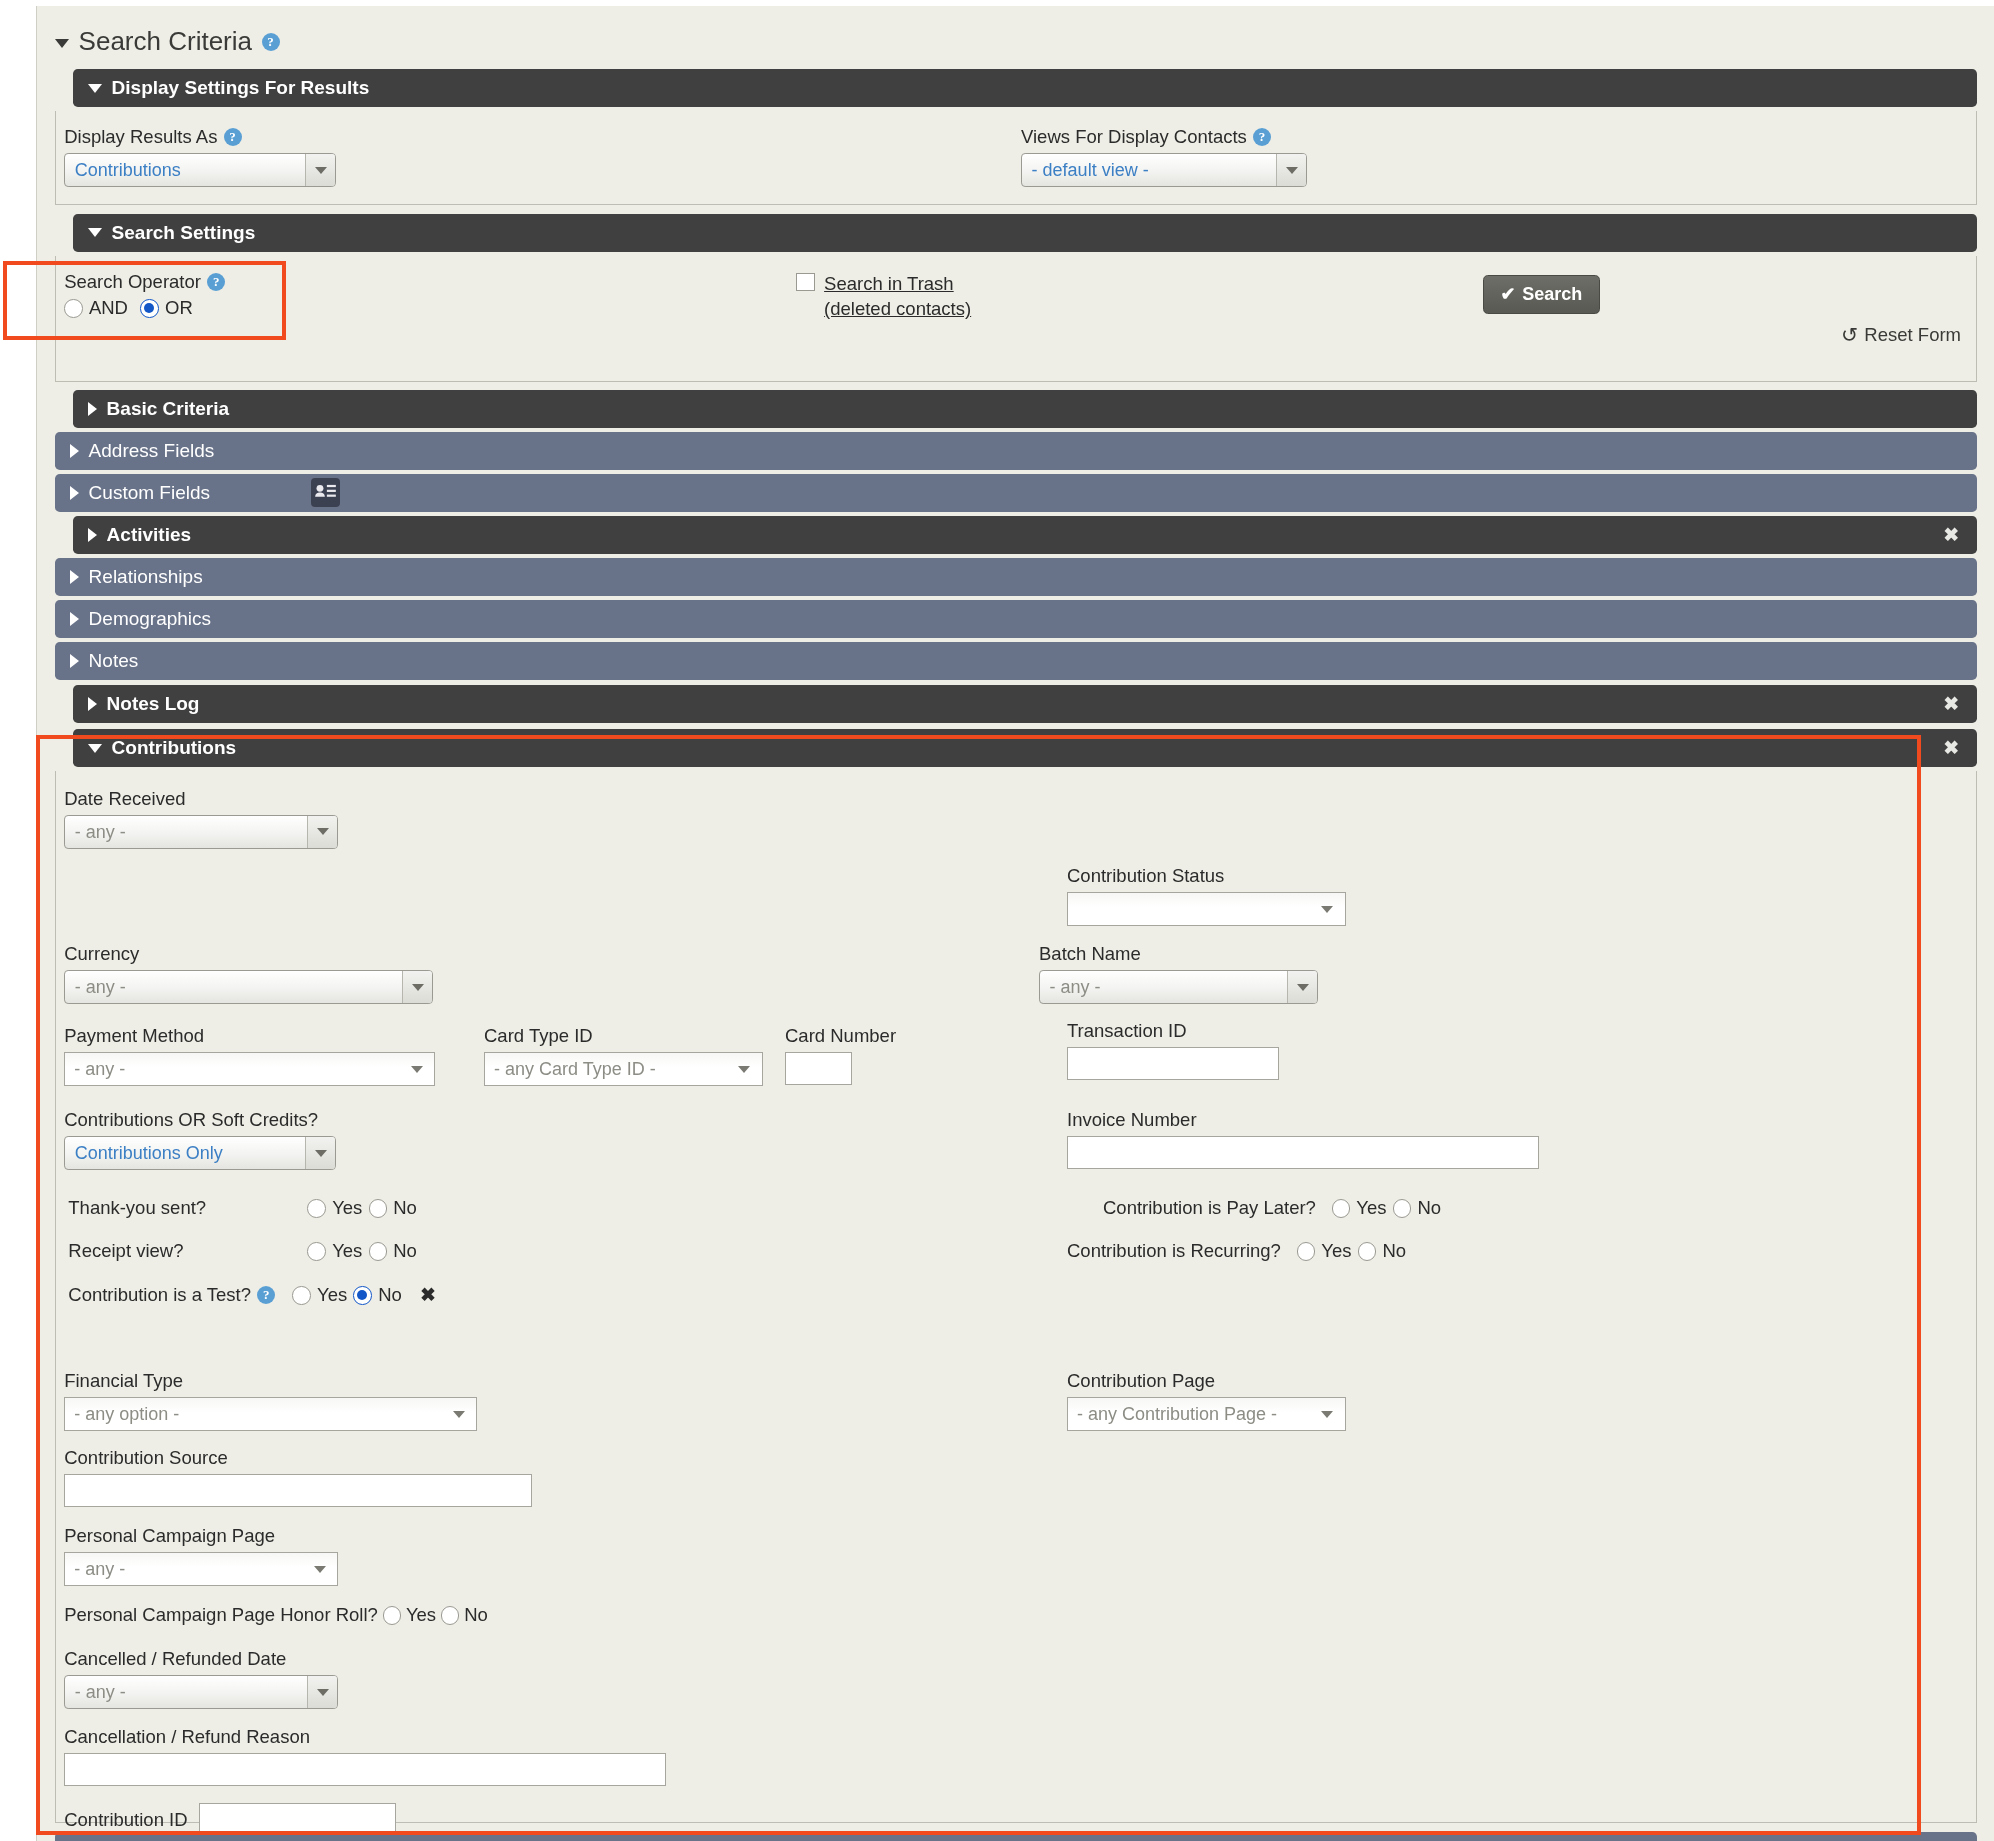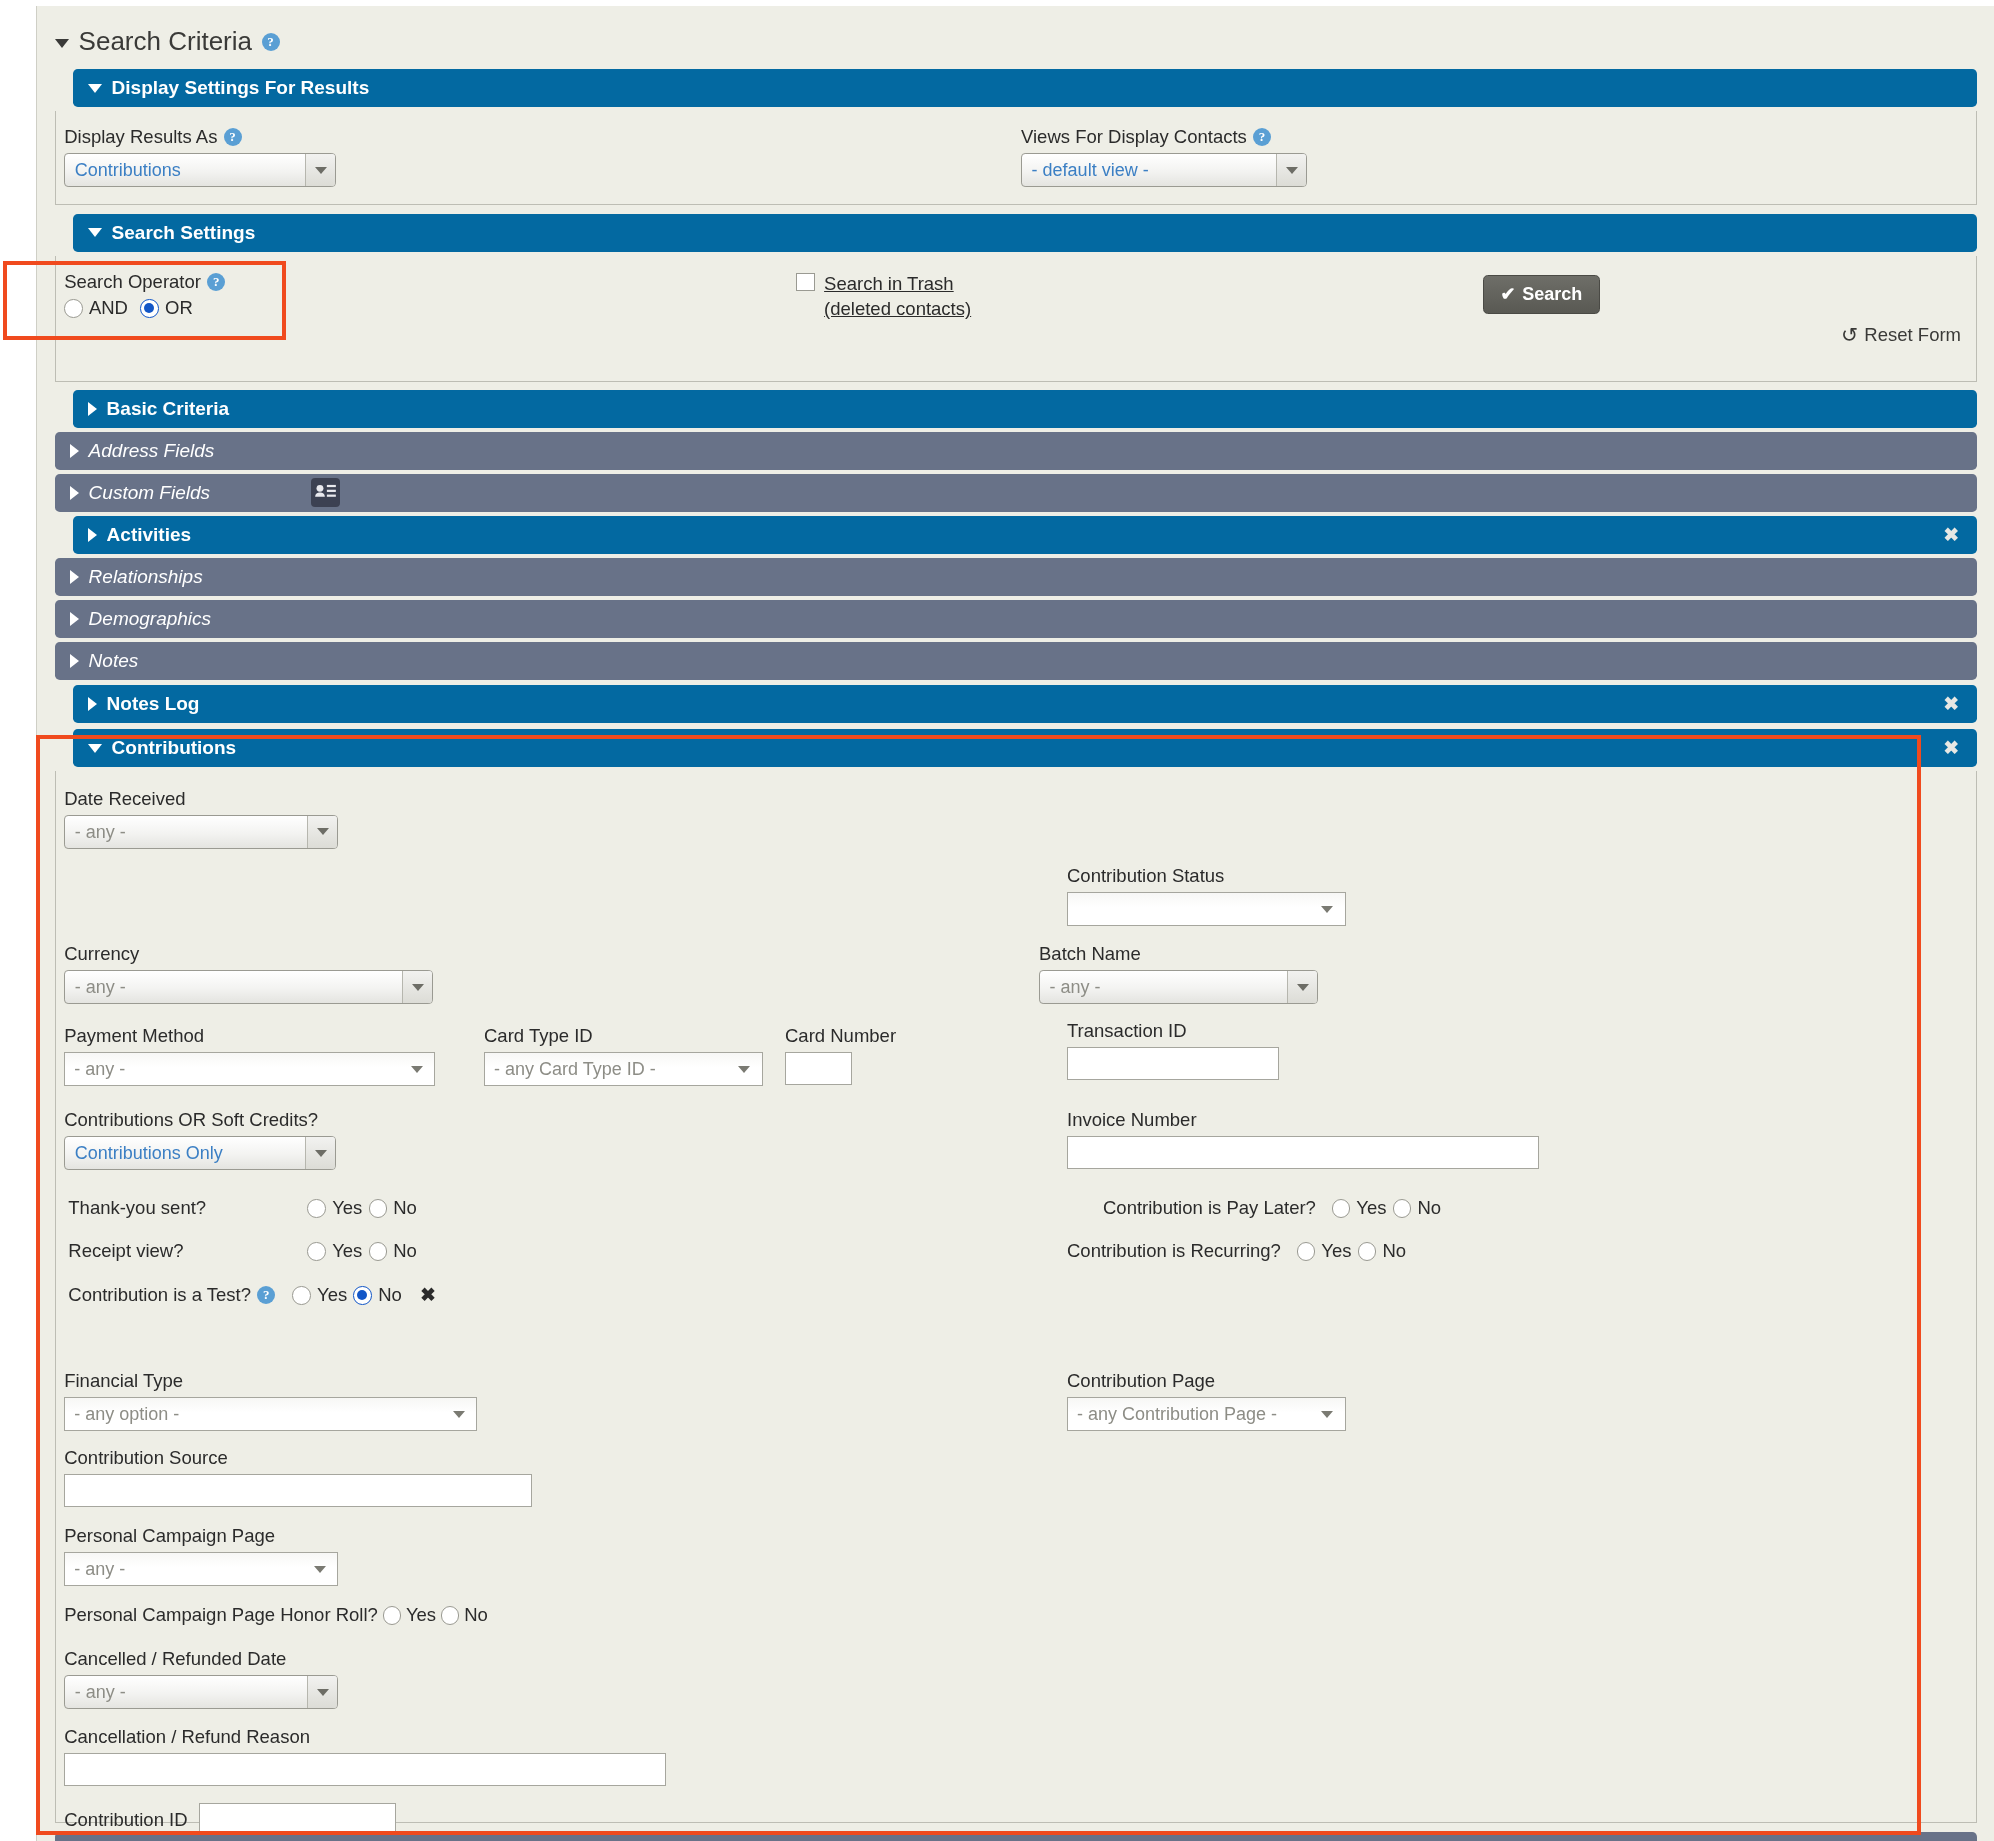--- a/index.html
+++ b/index.html
@@ -79,22 +79,22 @@
     height: 38px;
     border-radius: 4.8px;
     display: flex;
     align-items: center;
     padding: 0 15px;
     box-sizing: border-box;
     color: #ffffff;
     font-size: 19px;
     position: relative;
   }
-  .bar.dark { background: #0369a1; font-weight: bold; margin-left: 36px; }
-  .bar.slate { background: #687288; font-weight: normal; font-style: italic; }
+  .bar.dark { background: #404040; font-weight: bold; margin-left: 36px; }
+  .bar.slate { background: #687288; font-weight: normal; }
   .bar .bar-label { margin-left: 9.6px; }
   .bar .close-x {
     position: absolute;
     right: 18px;
     top: 50%;
     transform: translateY(-50%);
     font-size: 18.5px;
     font-weight: bold;
     color: #e8e8e4;
   }

